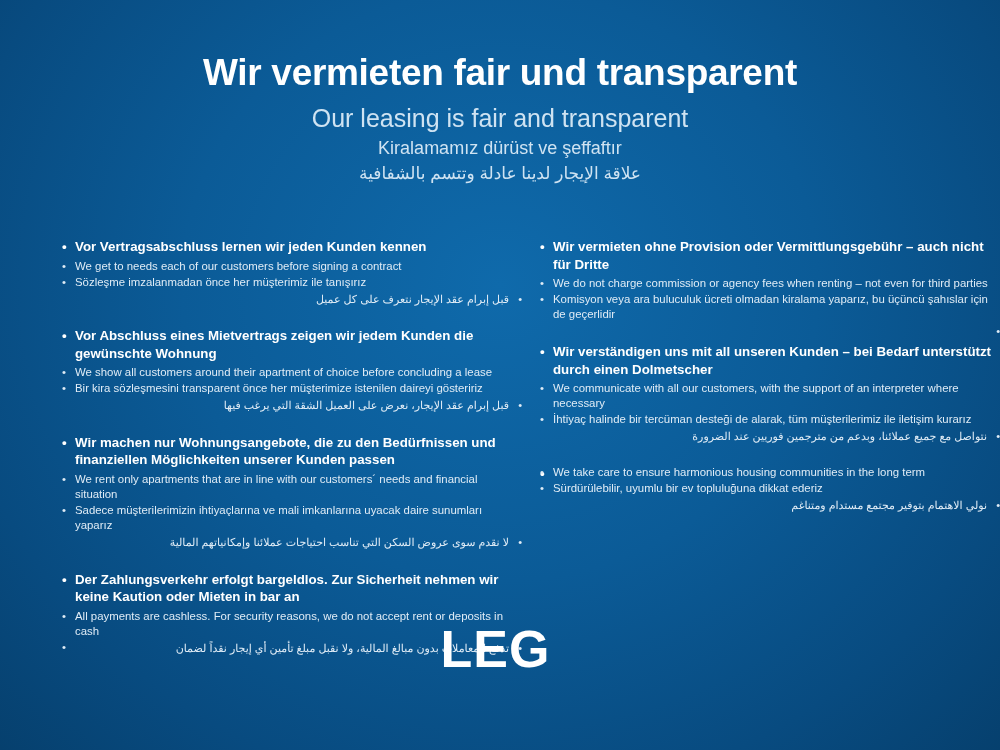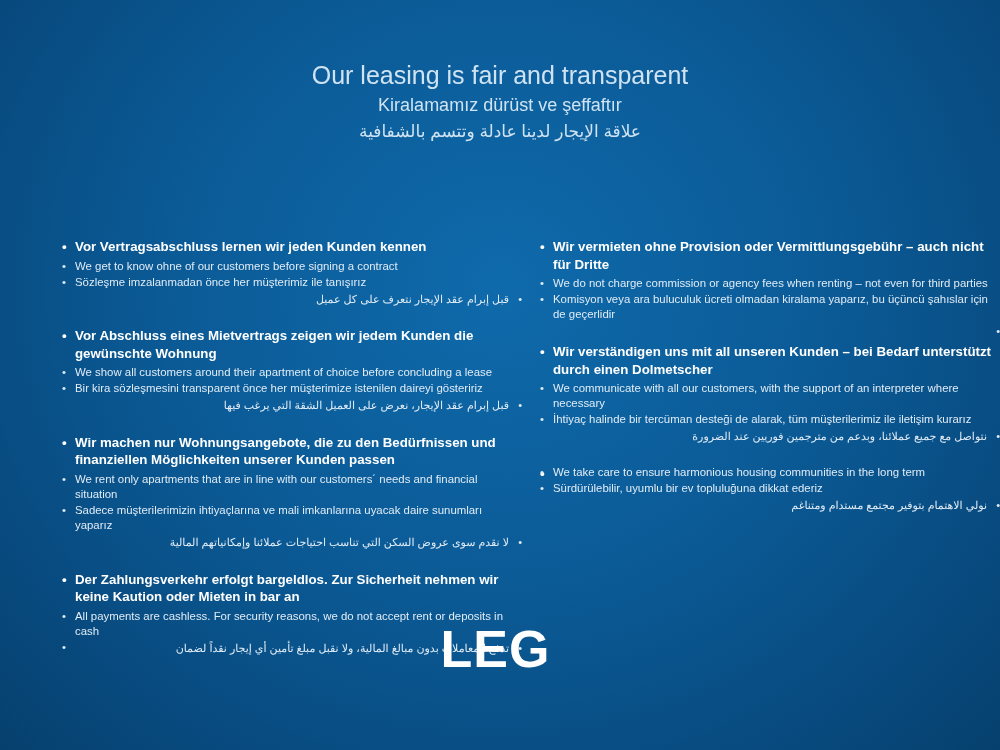--- a/index.html
+++ b/index.html
@@ -139,37 +139,38 @@
     line-height: 46px;
     font-family: "Liberation Sans", sans-serif;
   }
 </style>
 </head>
 <body>
 
 <div class="poster">
 
   <div class="headline-block">
+    <div class="headline-de">Wir vermieten fair und transparent</div>
     <div class="headline-en">Our leasing is fair and transparent</div>
     <div class="headline-tr">Kiralamamız dürüst ve şeffaftır</div>
     <div class="headline-ar">علاقة الإيجار لدينا عادلة وتتسم بالشفافية</div>
   </div>
 
   <div class="columns">
 
     <div class="col col-left">
 
       <div class="item">
         <div class="line line-de">
           <span class="bullet">•</span>
           <span>Vor Vertragsabschluss lernen wir jeden Kunden kennen</span>
         </div>
         <div class="line line-en sub">
           <span class="bullet">•</span>
-          <span>We get to know ohne of our customers before signing a contract</span>
+          <span>We get to needs each of our customers before signing a contract</span>
         </div>
         <div class="line line-tr sub">
           <span class="bullet">•</span>
           <span>Sözleşme imzalanmadan önce her müşterimiz ile tanışırız</span>
         </div>
         <div class="line line-ar">
           <span class="bullet">•</span>
           <span>قبل إبرام عقد الإيجار نتعرف على كل عميل</span>
         </div>
       </div>

